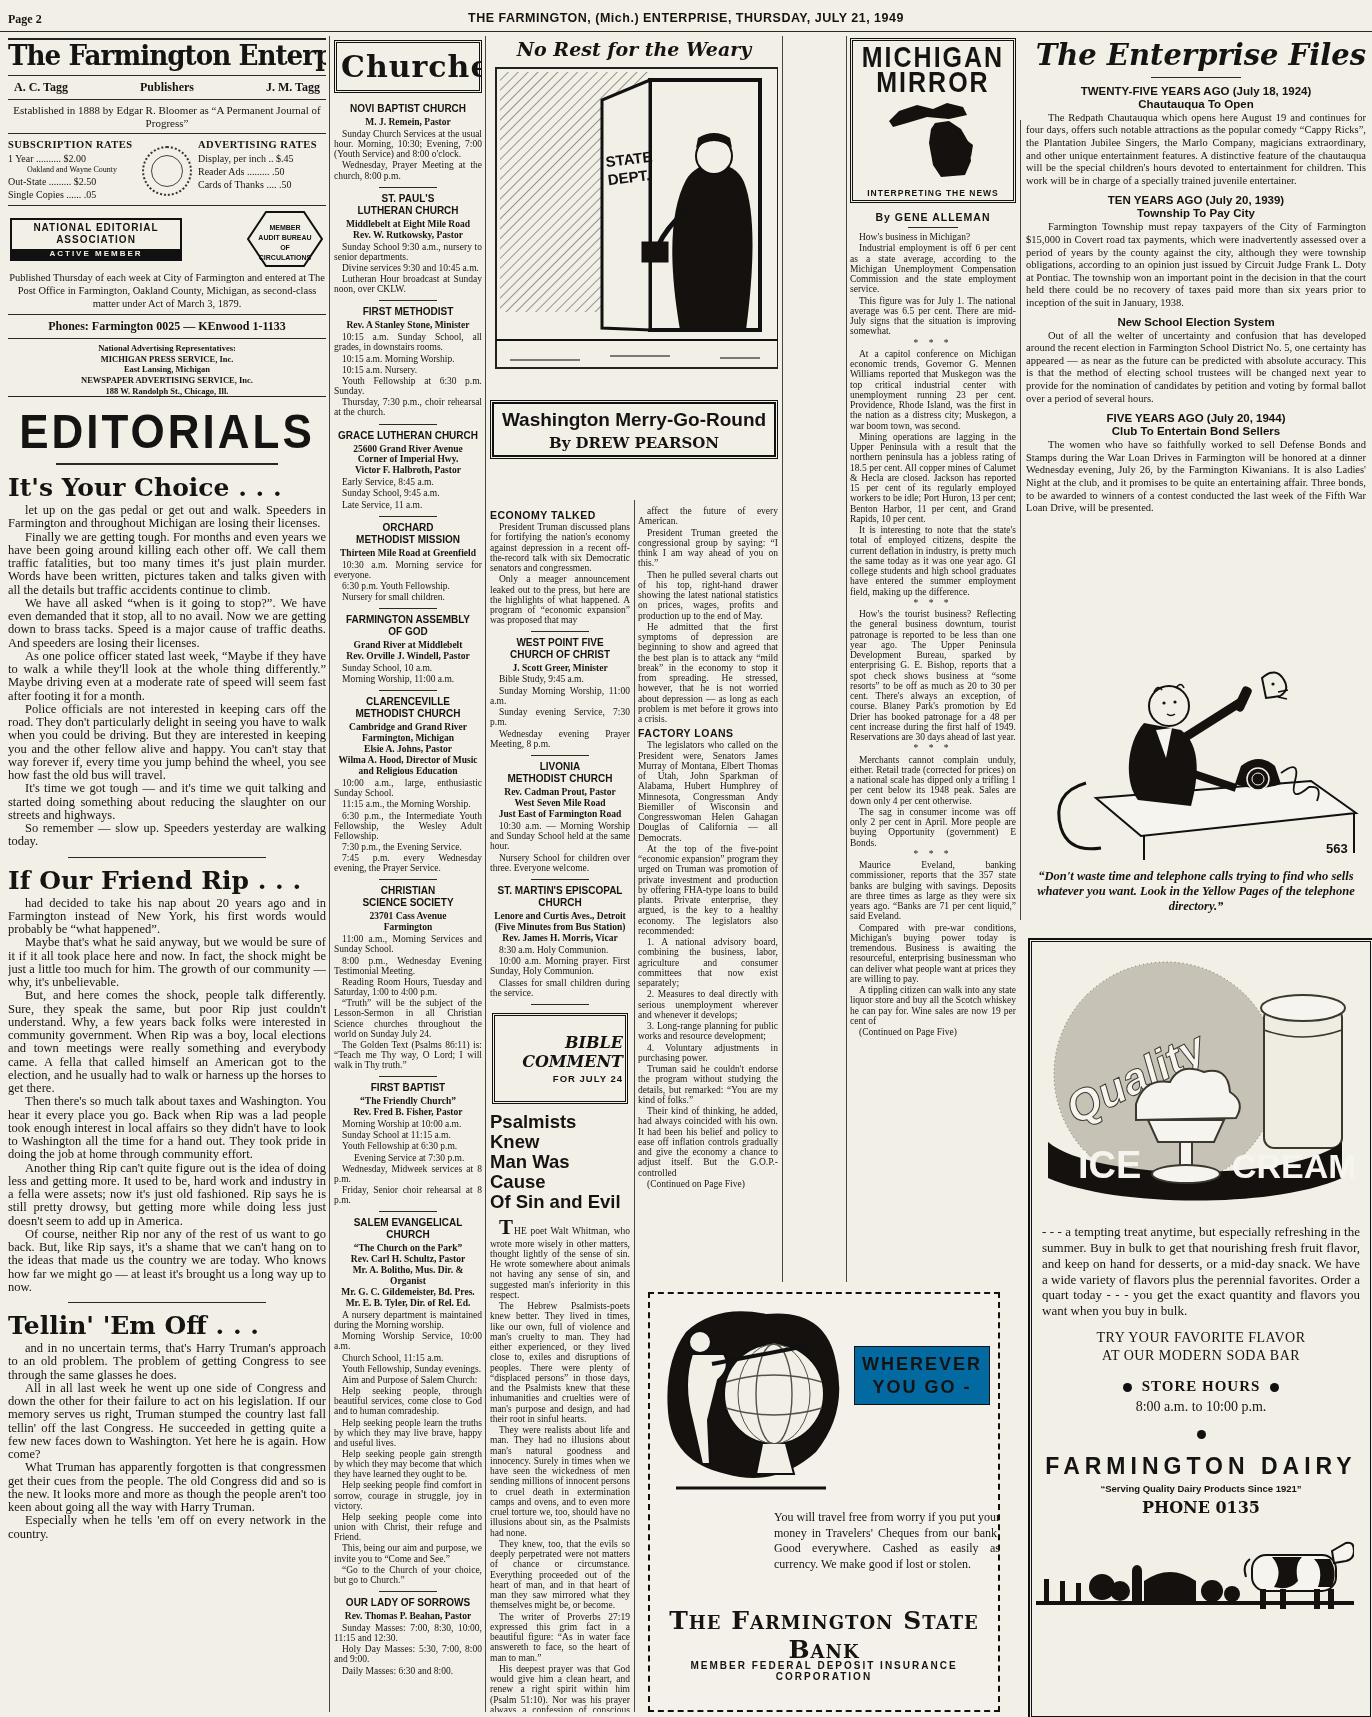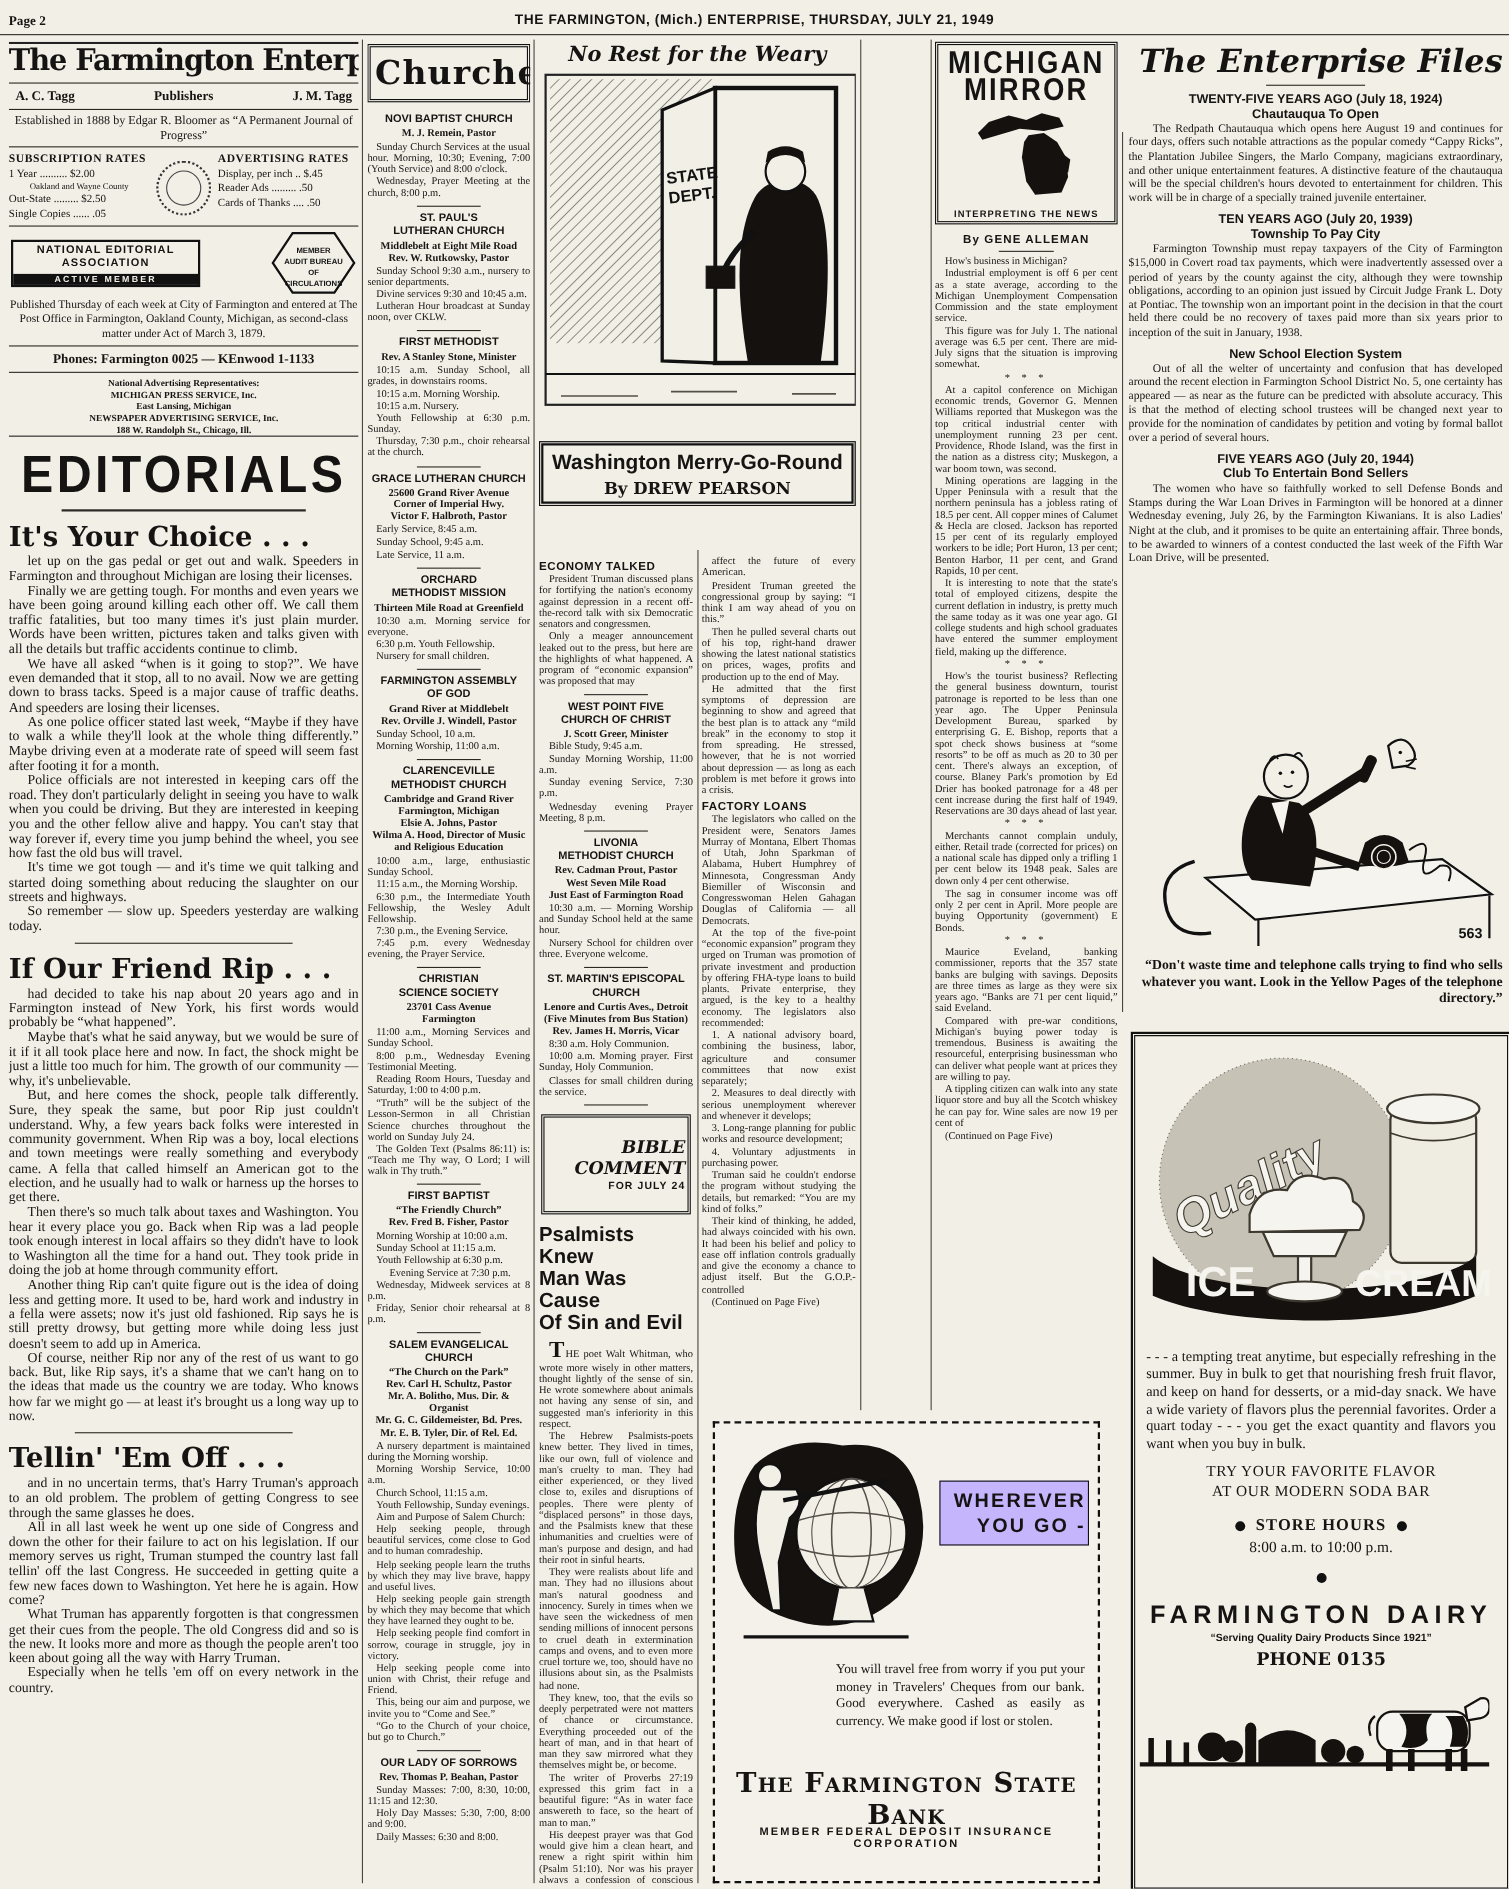--- a/index.html
+++ b/index.html
@@ -61,33 +61,33 @@
   
   .mmbox{border:3px double #111;text-align:center;padding:4px 2px 2px;}
   .mmbox .t{font-family:"Liberation Sans",sans-serif;font-weight:bold;font-size:25px;letter-spacing:2px;line-height:1.0;transform:scaleY(1.15);}
   .mmbox .cap{font-family:"Liberation Sans",sans-serif;font-weight:bold;font-size:8.5px;letter-spacing:1px;margin-top:3px;}
   .mm-by{font-family:"Liberation Sans",sans-serif;font-weight:bold;font-size:10.5px;text-align:center;letter-spacing:1px;}
   
   .lb-t{font-family:"DejaVu Serif",serif;font-weight:bold;font-style:italic;font-size:29px;line-height:1.1;}
   .lb-k{font-family:"Liberation Sans",sans-serif;font-weight:bold;font-size:11.5px;text-align:center;margin:7px 0 1px;}
   .lb-h{font-family:"Liberation Sans",sans-serif;font-weight:bold;font-size:11.5px;text-align:center;margin:0 0 2px;}
   .lb-b{font-size:10.5px;line-height:1.2;text-indent:22px;text-align:justify;margin:0;}
-  .cap-txt{font-weight:bold;font-size:12.5px;text-align:right;line-height:1.2;}
+  .cap-txt{font-weight:bold;font-size:12.5px;text-align:center;line-height:1.2;font-style:italic;}
   
   .icebox{border:2px solid #111;box-shadow:0 0 0 1px #f2efe7 inset,0 0 0 2px #111 inset;padding:6px;}
   .ice-body{font-size:13px;line-height:1.22;text-align:justify;margin:6px 6px 0;}
   .ice-try{font-size:14px;text-align:center;line-height:1.3;margin-top:10px;letter-spacing:.5px;}
   .ice-sh{font-weight:bold;font-size:15px;text-align:center;letter-spacing:1px;margin-top:12px;}
   .ice-hours{font-size:14px;text-align:center;margin-top:4px;}
   .dot{display:inline-block;width:9px;height:9px;background:#111;border-radius:50%;vertical-align:middle;margin:0 10px;}
   .dairy{font-family:"Liberation Sans",sans-serif;font-weight:bold;font-size:23px;letter-spacing:5px;text-align:center;margin-top:10px;}
   .dairy-tag{font-family:"Liberation Sans",sans-serif;font-weight:bold;font-size:9.5px;text-align:center;margin-top:3px;}
   .dairy-ph{font-family:"DejaVu Serif",serif;font-weight:bold;font-size:16px;text-align:center;margin-top:4px;}
   .bankad{border:2px dashed #111;background:#f4f1ea;}
-  .wsign{border:1.5px solid #111;background:#c4b5fd;text-align:right;
+  .wsign{border:1.5px solid #111;background:#0369a1;text-align:center;
          font-family:"Liberation Sans",sans-serif;font-weight:bold;font-size:18px;letter-spacing:2px;line-height:1.25;padding:6px 2px;}
   .bank-body{font-size:12px;line-height:1.3;text-align:justify;}
   .bank-name{font-family:"DejaVu Serif",serif;font-weight:bold;font-size:25px;text-align:center;
              font-variant:small-caps;letter-spacing:1px;}
   .bank-member{font-family:"Liberation Sans",sans-serif;font-weight:bold;font-size:10px;
                letter-spacing:2px;text-align:center;}
   .cart-title{font-family:"DejaVu Serif",serif;font-weight:bold;font-style:italic;font-size:19px;text-align:center;}
   svg text{font-family:"Liberation Sans",sans-serif;}
 </style>
 </head>
@@ -593,16 +593,16 @@
     <path d="M106,142 l-6,30 h38 l-8,-30" fill="#f2efe7" stroke="#111" stroke-width="2"></path>
     <circle cx="44" cy="40" r="11" fill="#f2efe7" stroke="#111" stroke-width="2"></circle>
     <path d="M36,52 q-10,30 0,66 l10,44 8,0 -2,-44 10,-40 q14,-12 6,-26 Z" fill="#f2efe7" stroke="#111" stroke-width="2"></path>
     <path d="M56,62 L150,44" stroke="#111" stroke-width="4"></path>
     <path d="M20,186 h150" stroke="#111" stroke-width="3"></path>
   </svg>
   <div class="abs wsign" style="left:204px;top:52px;width:130px;">
     <div>WHEREVER</div>
     <div>YOU GO -</div>
   </div>
-  <div class="abs bank-body" style="left:110px;top:216px;width:226px;">You will travel free from worry if you put your money in Travelers' Cheques from our bank. Good everywhere. Cashed as easily as currency. We make good if lost or stolen.</div>
+  <div class="abs bank-body" style="left:124px;top:216px;width:226px;">You will travel free from worry if you put your money in Travelers' Cheques from our bank. Good everywhere. Cashed as easily as currency. We make good if lost or stolen.</div>
   <div class="abs bank-name" style="left:0;top:312px;width:348px;">The Farmington State Bank</div>
   <div class="abs bank-member" style="left:0;top:366px;width:348px;">MEMBER  FEDERAL  DEPOSIT  INSURANCE  CORPORATION</div>
 </div>
 
 </body></html>

